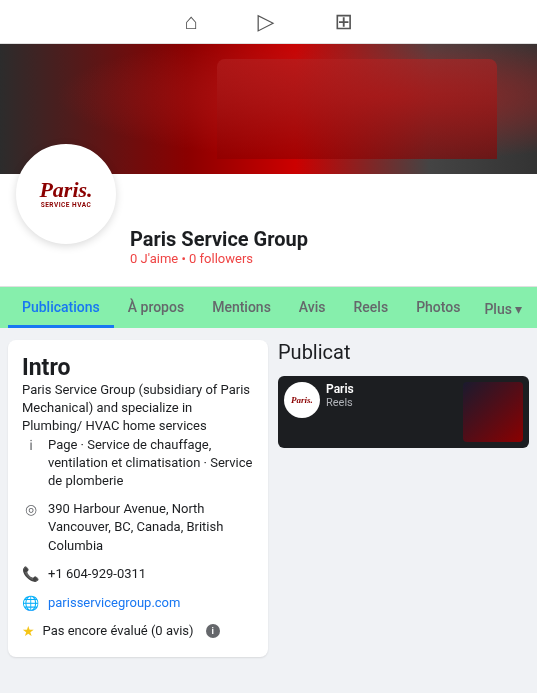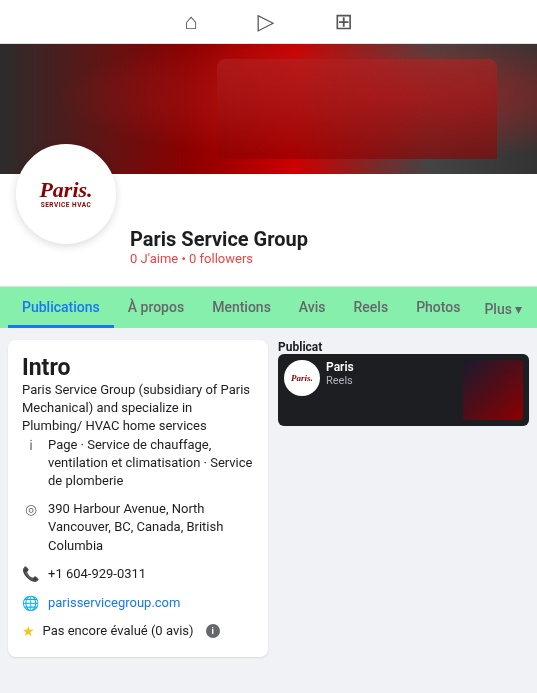--- a/index.html
+++ b/index.html
@@ -216,24 +216,24 @@
       padding: 3px 6px;
       flex: 1;
     }
 
     
     .publications-col {
       flex: 1;
       min-width: 0;
     }
     .publications-header {
-      font-size: 12px;
-      font-weight: 700;
-      color: #1c1e21;
-      margin-bottom: 0;
+      font-size: 20px;
+      font-weight: 400;
+      color: #1c1e21;
+      margin-bottom: 12px;
     }
     .publication-card {
       background: #1c1e21;
       border-radius: 6px;
       overflow: hidden;
       display: flex;
       gap: 6px;
       align-items: flex-start;
       padding: 6px;
       color: white;

